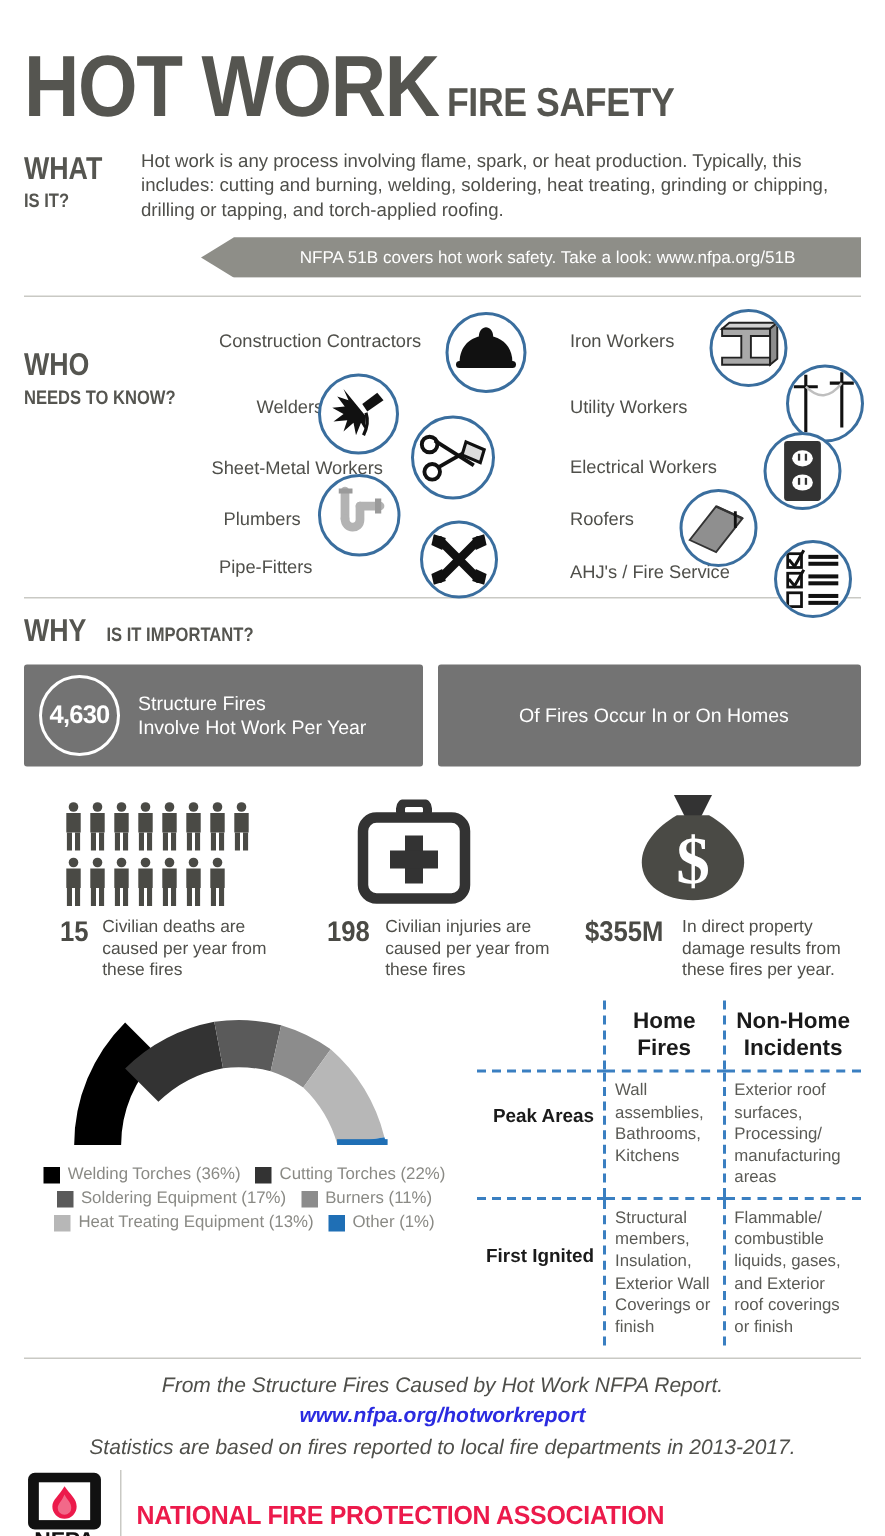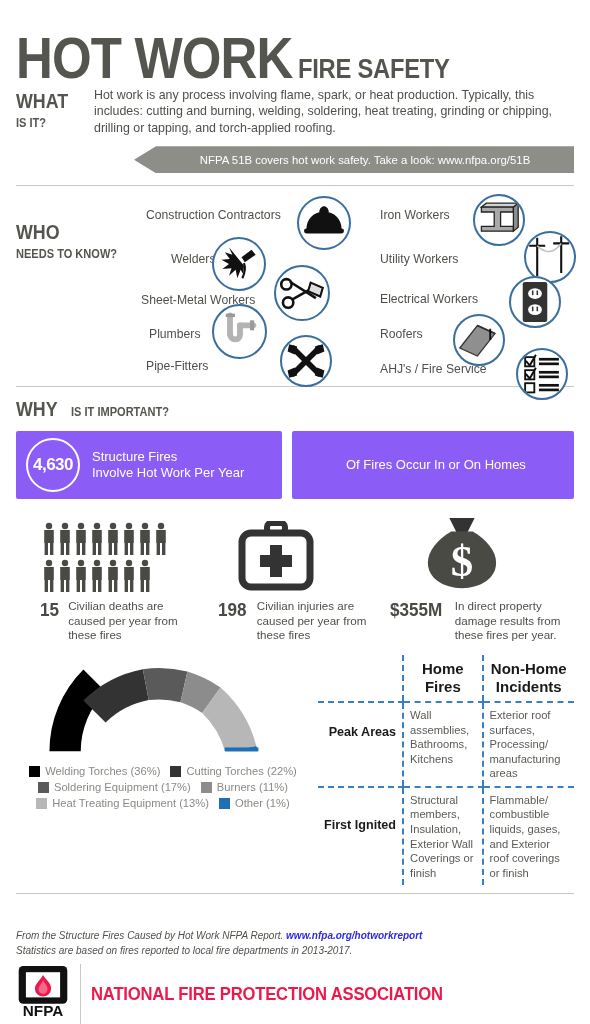--- a/index.html
+++ b/index.html
@@ -26,21 +26,21 @@
     letter-spacing: -0.3px; transform: scaleX(0.88); transform-origin: left bottom;
     margin-left: -42px;
   }
 
   
   .sec-label { color: #555550; }
   .sec-big { font-size: 21px; font-weight: bold; letter-spacing: 0px; transform: scaleX(0.85); transform-origin: left center; display:inline-block; }
   .sec-small { font-size: 13px; font-weight: bold; letter-spacing: 0px; transform: scaleX(0.85); transform-origin: left center; display:inline-block;}
 
   
-  .what-row { display: flex; margin-top: 2px; }
+  .what-row { display: flex; margin-top: 14px; }
   .what-left { width: 78px; flex: 0 0 78px; padding-top: 2px;}
   .what-body { font-size: 12.4px; line-height: 1.32; color: #4f4f4a; }
 
   .arrow-banner {
     margin: 10px 0 0 118px; height: 27px; position: relative;
     background: #8e8e88; color: #ffffff; font-size: 11.4px;
     display: flex; align-items: center; justify-content: center;
     clip-path: polygon(22px 0, 100% 0, 100% 100%, 22px 100%, 0 50%);
     padding-left: 22px;
   }
@@ -54,21 +54,21 @@
   .icon-circle {
     position: absolute; border-radius: 50%;
     border: 2px solid #3a6e9e; background: #ffffff;
     display: flex; align-items: center; justify-content: center; overflow: hidden;
   }
 
   
   .why-head { margin-top: 8px; }
   .stat-boxes { display: flex; gap: 10px; margin-top: 10px; }
   .stat-box {
-    background: #8b5cf6; color: #fff; height: 68px; border-radius: 2px;
+    background: #737373; color: #fff; height: 68px; border-radius: 2px;
     display: flex; align-items: center; padding: 0 10px; gap: 12px;
   }
   .stat-box.one { flex: 0 0 266px; }
   .stat-box.two { flex: 1 1 auto; }
   .stat-circle {
     width: 54px; height: 54px; flex: 0 0 54px; border: 2px solid #fff; border-radius: 50%;
     display: flex; align-items: center; justify-content: center;
     font-size: 17px; font-weight: bold; letter-spacing: -0.5px;
   }
   .stat-text { font-size: 13px; line-height: 1.28; }
@@ -99,21 +99,21 @@
   table.facts { border-collapse: collapse; width: 100%; }
   table.facts th, table.facts td { vertical-align: top; padding: 5px 6px; }
   table.facts .rowhead { font-size: 12.6px; font-weight: bold; color: #1a1a1a; text-align: right; width: 62px; white-space: nowrap; line-height:1.2;}
   table.facts .colhead { font-size: 15px; font-weight: bold; color: #1a1a1a; text-align: center; line-height: 1.2; }
   table.facts td.cell { font-size: 11.2px; color: #5a5a55; line-height: 1.3; }
   .dash-b { border-bottom: 2px dashed #3a7fc1; }
   .dash-l { border-left: 2px dashed #3a7fc1; }
 
   
   .foot-divider { border-top: 1px solid #c9c9c4; margin-top: 8px; }
-  .source { font-size: 10px; font-style: italic; color: #4f4f4a; line-height: 1.45; padding-top: 7px; margin-top: 28px; }
+  .source { text-align: center; font-size: 14px; font-style: italic; color: #4f4f4a; line-height: 1.45; padding-top: 7px; }
   .source .url { color: #2b2be0; font-weight: bold; font-style: italic; }
   .brand { display: flex; align-items: center; gap: 10px; margin-top: 6px; }
   .nfpa-logo { width: 54px; flex: 0 0 54px; }
   .brand-bar { width: 1px; align-self: stretch; background: #c9c9c4; }
   .brand-name { font-size: 17.5px; font-weight: bold; color: #ec1a4b; letter-spacing: -0.2px;
                 transform: scaleX(0.95); transform-origin: left center; }
   .brand-tag { font-size: 10.6px; font-weight: bold; color: #2c2c2c; margin-top: 2px; }
 </style>
 </head>
 <body>

